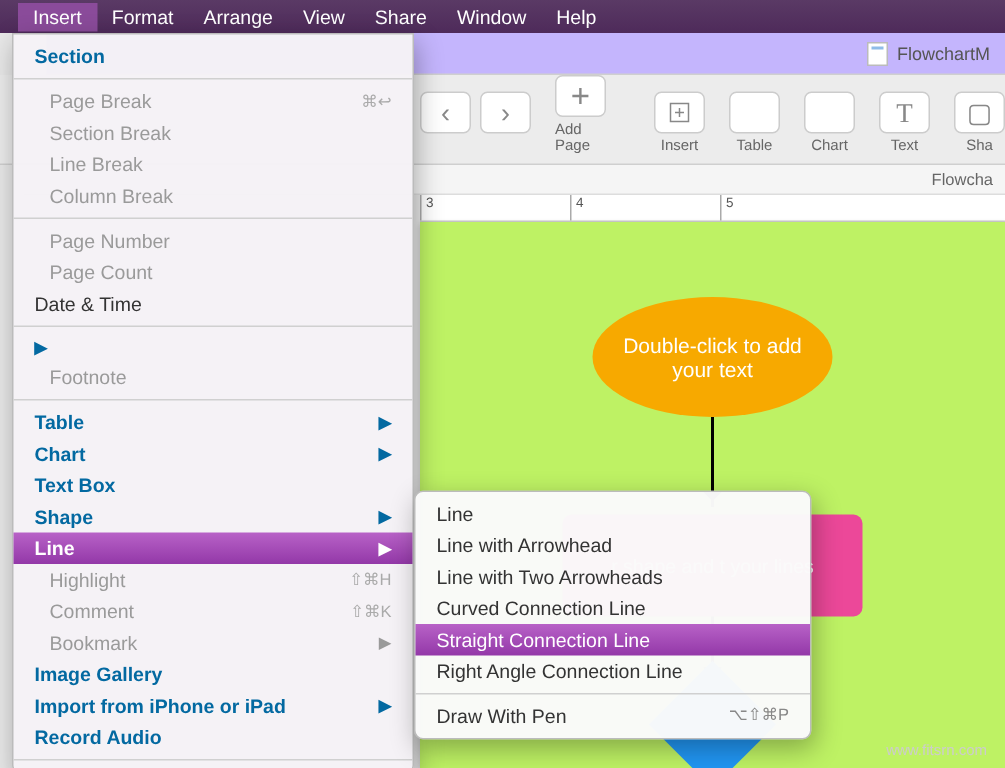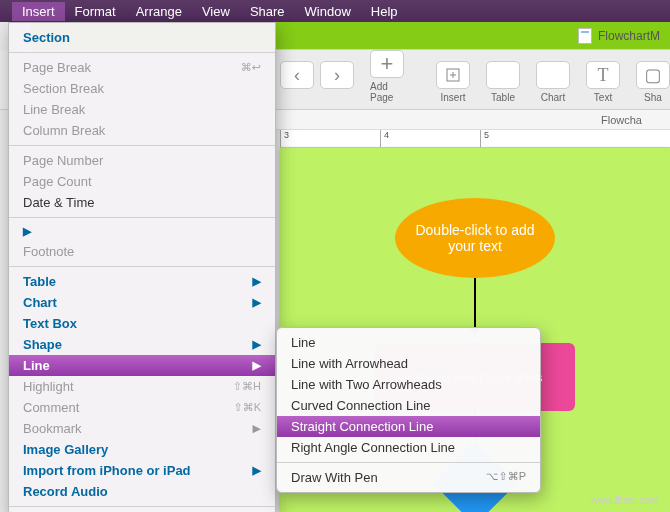--- a/index.html
+++ b/index.html
@@ -2,57 +2,57 @@
 <html><head>
 <meta charset="utf-8">
 <style>
 * { margin: 0; padding: 0; box-sizing: border-box; font-family: -apple-system, "Helvetica Neue", Arial, sans-serif; }
 body { width: 670px; height: 512px; overflow: hidden; background: #e8e8e8; position: relative; }
 
 .menubar { height: 22px; background: linear-gradient(#5a3a65, #4e2a5a); display: flex; align-items: center; padding-left: 12px; font-size: 13px; color: #fff; }
 .menubar .item { padding: 2px 10px; cursor: default; }
 .menubar .item.active { background: #8a4b9a; }
 
-.titlebar { position: absolute; top: 22px; left: 0; right: 0; height: 28px; background: #84cc16; border-bottom: 1px solid #cfcfcf; display: flex; justify-content: flex-end; align-items: center; padding-right: 10px; font-size: 12px; color: #555; margin-left: 31px; }
+.titlebar { position: absolute; top: 22px; left: 0; right: 0; height: 28px; background: #c4b5fd; border-bottom: 1px solid #cfcfcf; display: flex; justify-content: flex-end; align-items: center; padding-right: 10px; font-size: 12px; color: #555; margin-left: 31px; }
 .titlebar .doc-icon { width: 14px; height: 16px; background: #fff; border: 1px solid #bbb; margin-right: 6px; position: relative; }
 .titlebar .doc-icon:before { content:""; position:absolute; top:2px; left:2px; right:2px; height:2px; background:#8fbce8; }
 
 .toolbar { position: absolute; top: 50px; left: 0; right: 0; height: 60px; background: #ececec; border-bottom: 1px solid #cfcfcf; display: flex; align-items: flex-end; padding: 0 12px 6px 280px; gap: 16px; font-size: 10px; color: #666; }
 .toolbar .btn { display: flex; flex-direction: column; align-items: center; gap: 3px; }
 .toolbar .btn .icon { width: 34px; height: 28px; background: #fff; border: 1px solid #ccc; border-radius: 5px; display:flex; align-items:center; justify-content:center; font-size:18px; color:#888; }
 .toolbar .btn .icon.plus { font-size:22px; color:#888; }
 .toolbar .group { display:flex; gap:6px; }
 .toolbar .sep { width: 1px; height: 36px; background: #ccc; align-self:center; margin-bottom:4px; }
 .icon.table-i { background: linear-gradient(#ffd24d,#ffc107); border:none; }
 .icon.chart-i { background: linear-gradient(#3fa9f5,#2196f3); border:none; }
 .icon.insert-i { position:relative; }
 .icon.insert-i svg { width: 16px; height: 16px; }
 .icon.text-i { font-family: serif; color:#333; }
 
-.subbar { position: absolute; top:110px; left:16px; right:0; height:20px; background:#f5f5f5; border-bottom:1px solid #ddd; text-align:right; padding-right:28px; font-size:11px; color:#666; line-height:20px; }
+.subbar { position: absolute; top:110px; left:16px; right:0; height:20px; background:#f5f5f5; border-bottom:1px solid #ddd; text-align:right; padding-right:8px; font-size:11px; color:#666; line-height:20px; }
 
 .ruler { position:absolute; top:130px; left:280px; right:0; height:18px; background:#fff; border-bottom:1px solid #ccc; font-size:9px; color:#555; display:flex; }
 .ruler .tick { width:100px; border-left:1px solid #aaa; padding-left:3px; }
 
 .canvas { position:absolute; top:148px; left:280px; right:0; bottom:0; background:#e0e0e0; display:flex; justify-content:center; }
 .page { width: 100%; max-width:480px; background:#bef264; box-shadow: 0 1px 4px rgba(0,0,0,.2); position:relative; }
 
 .ellipse { position:absolute; top:50px; left:50%; transform:translateX(-50%); width:160px; height:80px; background:#f7a900; border-radius:50%; display:flex; align-items:center; justify-content:center; text-align:center; color:#fff; font-size:14px; padding:8px; }
 .arrow { position:absolute; top:130px; left:50%; width:2px; height:60px; background:#000; transform:translateX(-50%);}
 .arrow:after { content:""; position:absolute; bottom:-2px; left:-5px; border:6px solid transparent; border-top-color:#000; }
 .rect { position:absolute; top:195px; left:50%; transform:translateX(-50%); width:200px; height:68px; background:#ec4899; border-radius:6px; display:flex; align-items:center; justify-content:center; text-align:center; color:#fff; font-size:13px; padding:8px; }
 .diamond { position:absolute; top:305px; left:50%; transform:translateX(-50%) rotate(45deg); width:60px; height:60px; background:#2196f3; }
 .arrow2 { position:absolute; top:263px; left:50%; width:2px; height:44px; background:#000; transform:translateX(-50%);}
 .arrow2:after { content:""; position:absolute; bottom:-2px; left:-5px; border:6px solid transparent; border-top-color:#000; }
 
 
 .menu { position:absolute; top:22px; left:8px; width:268px; background:rgba(245,242,246,.97); border:1px solid #bbb; border-radius:0 0 6px 6px; box-shadow:2px 6px 18px rgba(0,0,0,.3); padding:4px 0; font-size:13px; color:#333; z-index:10; }
 .menu .row { padding:3px 14px; display:flex; justify-content:space-between; align-items:center; cursor:default; }
 .menu .row.strong { font-weight:600; color:#0369a1; }
-.menu .row.dim { color:#9a9a9a; }
+.menu .row.dim { color:#9a9a9a;margin-left:10px; }
 .menu .row.hl { background:linear-gradient(#b862c7,#9338a8); color:#fff; }
 .menu .sep { height:1px; background:#d0d0d0; margin:4px 0; }
 .menu .arrow-r { font-size:11px; }
 .menu .sc { font-size:11px; color:#aaa; }
 .menu .row.hl .arrow-r { color:#fff; }
 
 .submenu { position:absolute; top:327px; left:276px; width:265px; background:rgba(250,250,250,.98); border:1px solid #bbb; border-radius:6px; box-shadow:2px 6px 18px rgba(0,0,0,.3); padding:4px 0; font-size:13px; color:#333; z-index:11; }
 .submenu .row { padding:3px 14px; display:flex; justify-content:space-between; cursor:default; }
 .submenu .row.hl { background:linear-gradient(#b862c7,#9338a8); color:#fff; }
 .submenu .sep { height:1px; background:#d0d0d0; margin:4px 0; }

